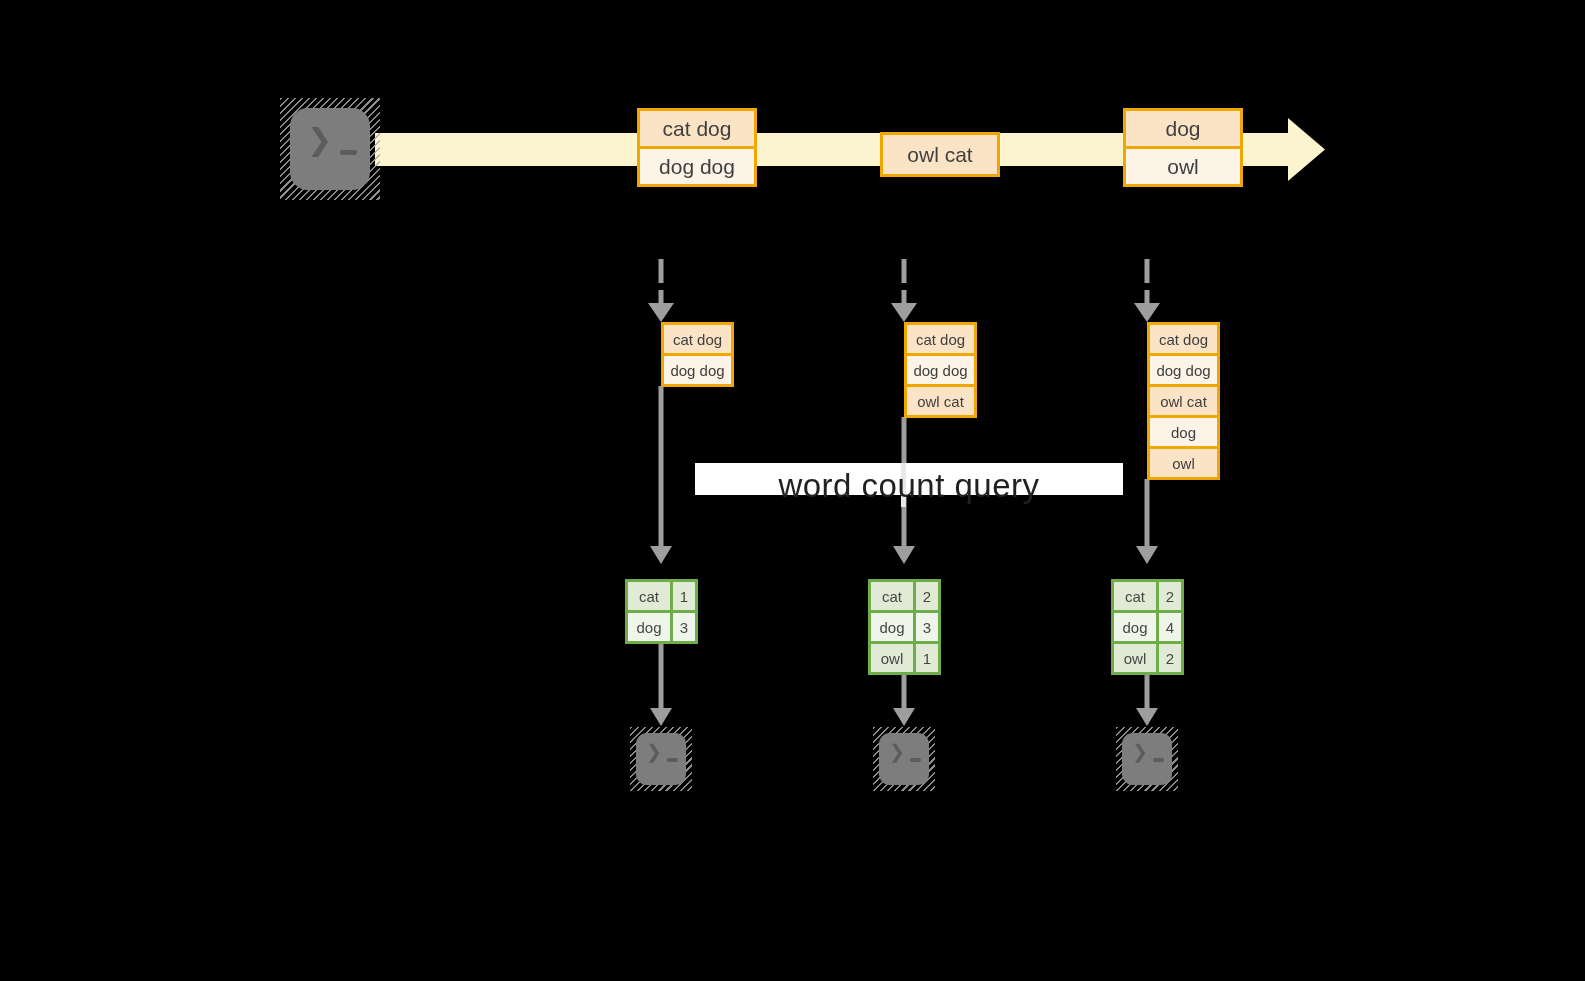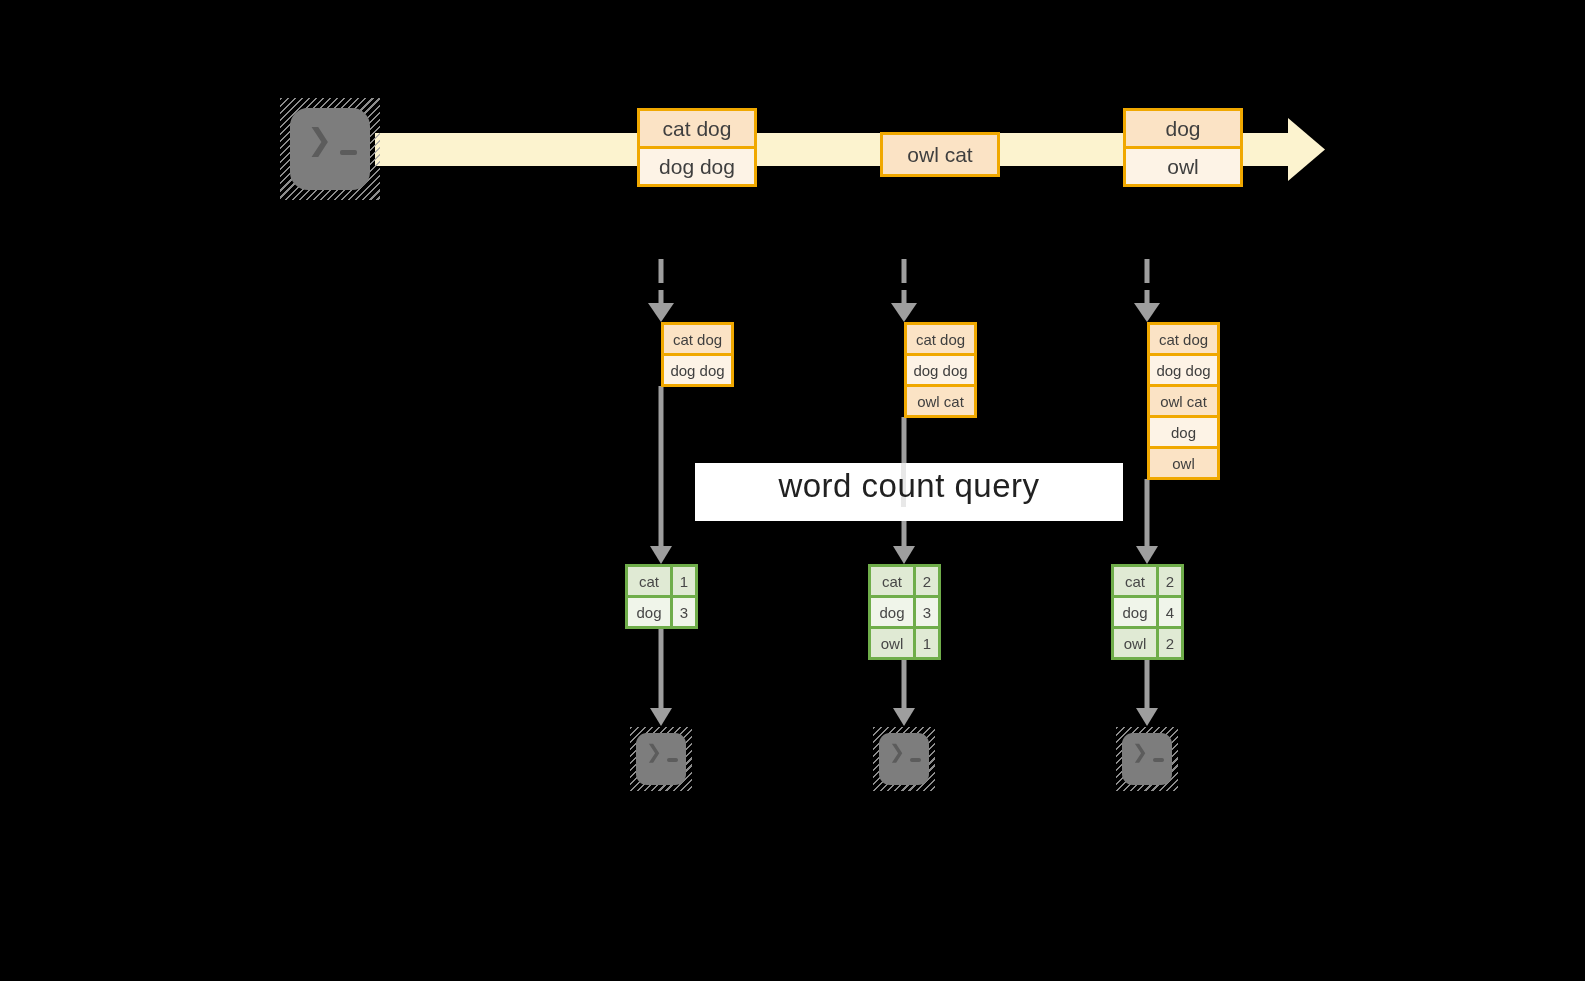--- a/index.html
+++ b/index.html
@@ -18,33 +18,33 @@
   .obox .cell:first-child{margin-top:0;}
   .obox .cell:nth-child(odd){background:#fbe3c5;}
   .obox .cell:nth-child(even){background:#fdf3e6;}
   .scell{height:41px;line-height:36px;font-size:21px;}
   .scell.tall{height:45px;line-height:40px;}
   .tcell{height:34px;line-height:29px;font-size:15px;}
 
   
   .gtable{position:absolute;z-index:4;}
   .grow{display:flex;margin-top:-3px;}
-  .grow:first-child{margin-top:1px;align-items:flex-end;}
+  .grow:first-child{margin-top:16px;align-items:flex-end;}
   .gcell{
     box-sizing:border-box;border:3px solid #6fad4a;height:34px;line-height:29px;
     text-align:center;color:#474747;font-size:15px;
   }
   .wcell{width:48px;}
   .ccell{width:28px;margin-left:-3px;}
   .grow:nth-child(odd) .gcell{background:#e0ead4;}
   .grow:nth-child(even) .gcell{background:#f0f5ea;}
 
   
   .query-band{
-    position:absolute;left:695px;top:463px;width:428px;height:58px;background:#ffffff;
+    position:absolute;left:695px;top:463px;width:428px;height:32px;background:#ffffff;
     z-index:2;
   }
   .query-band .thru-line{
     position:absolute;left:206px;top:0;width:5px;height:44px;background:#e8e8e8;
   }
   .query-band .qtext{
     position:absolute;left:0;top:0;width:100%;height:100%;text-align:center;
     line-height:46px;font-size:33px;font-weight:300;color:#212121;letter-spacing:.5px;
   }
 

